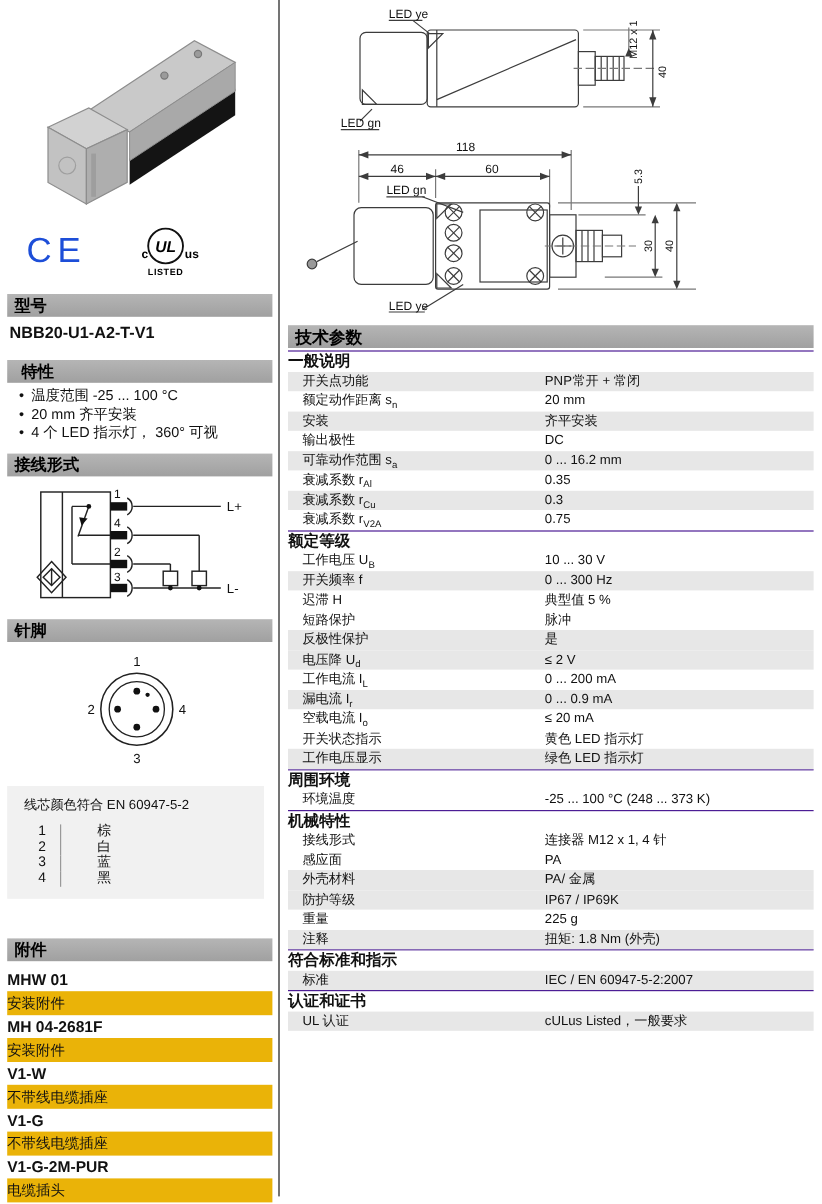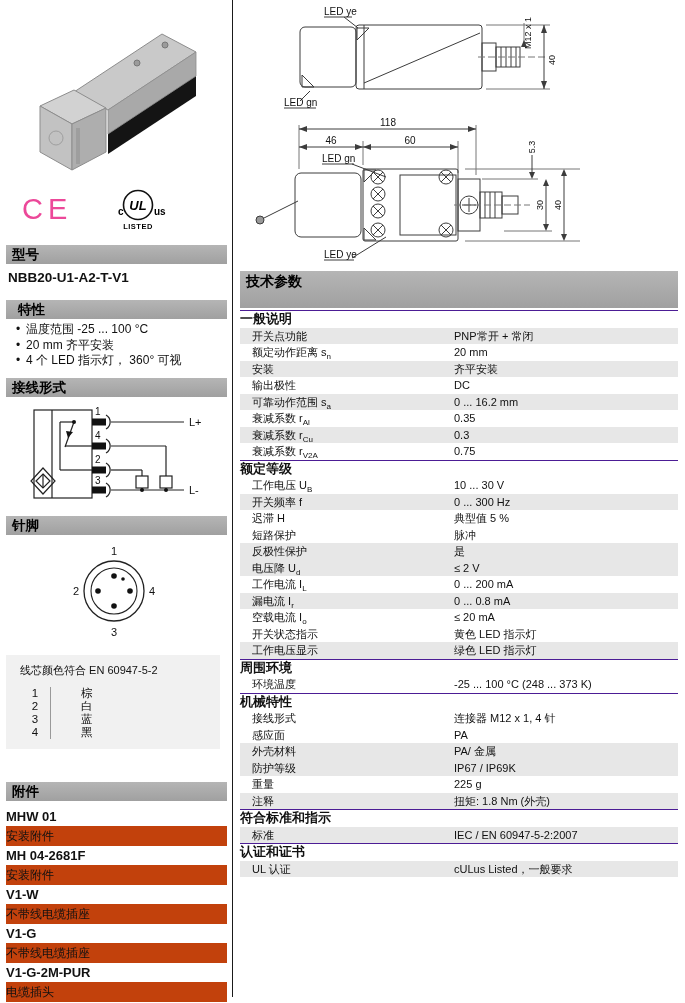--- a/index.html
+++ b/index.html
@@ -8,28 +8,28 @@
   .coldiv{position:absolute;left:232px;top:0;width:1px;height:997px;background:#1a1a1a;}
   .left-col{position:absolute;left:6px;top:0;width:221px;}
   .right-col{position:absolute;left:240px;top:0;width:438px;}
   .bar{background:linear-gradient(#b5b5b5,#a0a0a0);font-weight:bold;font-size:13.5px;height:19px;line-height:19px;padding-left:6px;color:#000;}
   .model{font-weight:bold;font-size:13.5px;padding:6px 0 4px 2px;height:18px;}
   .feats{padding:3px 0 0 4px;}
   .feat{display:flex;font-size:12px;line-height:15.5px;}
   .feat .bullet{width:16px;text-align:center;flex:none;}
   svg text{font-family:"Liberation Sans","DejaVu Sans",sans-serif;}
   .logos{display:flex;align-items:center;margin:10px 0 0 16px;height:46px;}
-  .ce{font-size:29px;letter-spacing:5px;color:#ec4899;font-weight:400;}
+  .ce{font-size:29px;letter-spacing:5px;color:#1d4ed8;font-weight:400;}
   .wirepanel{background:#f1f1f1;margin-top:16px;padding:8px 0 10px 14px;width:200px;}
   .wirecap{font-size:11px;margin-bottom:9px;}
   .wrow{display:flex;font-size:11.5px;height:13px;line-height:13px;}
   .wno{width:30px;text-align:center;}
   .wcolor{border-left:1px solid #999;padding-left:30px;}
   .aname{font-weight:bold;font-size:13px;height:19px;line-height:19px;}
-  .adesc{font-size:12px;height:20px;line-height:20px;background:#c2410c;}
+  .adesc{font-size:12px;height:20px;line-height:20px;background:#eab308;}
   .techtable{margin-top:2px;}
   .thead{height:16.5px;line-height:16px;font-weight:bold;font-size:13px;border-top:1px solid #4c1d95;}
   .trow{position:relative;height:16.5px;line-height:16.5px;font-size:11px;}
   .trow.alt{background:#e7e7e7;}
   .tl{position:absolute;left:12px;white-space:nowrap;}
   .tv{position:absolute;left:166px;white-space:nowrap;margin-left:48px;}
   .tv2{position:absolute;left:237px;white-space:nowrap;}
   sub{font-size:8px;}
 </style>
 </head>
@@ -316,21 +316,21 @@
         <text x="91" y="27" text-anchor="middle">46</text>
         <text x="170" y="27" text-anchor="middle">60</text>
         <text x="82" y="45">LED gn</text>
         <text x="84" y="141">LED ye</text>
         <text x="295" y="30" font-size="9" text-anchor="middle" transform="rotate(-90 295 30)">5.3</text>
         <text x="303" y="88" font-size="9" text-anchor="middle" transform="rotate(-90 303 88)">30</text>
         <text x="321" y="88" font-size="9" text-anchor="middle" transform="rotate(-90 321 88)">40</text>
       </g>
     </svg>
 
-    <div class="bar" style="margin-top:7px;height:37px;line-height:21px;font-size:14px;">技术参数</div>
+    <div class="bar" style="margin-top:7px;height:19px;line-height:21px;font-size:14px;">技术参数</div>
     <div class="techtable">
         <div class="thead">一般说明</div>
         <div class="trow alt">
           <span class="tl">开关点功能</span>
           <span class="tv">PNP</span>
           <span class="tv2">常开 + 常闭</span>
         </div>
         <div class="trow">
           <span class="tl">额定动作距离  s<sub>n</sub></span>
           <span class="tv">20 mm</span>
@@ -383,21 +383,21 @@
         <div class="trow alt">
           <span class="tl">电压降  U<sub>d</sub></span>
           <span class="tv">≤ 2 V</span>
         </div>
         <div class="trow">
           <span class="tl">工作电流  I<sub>L</sub></span>
           <span class="tv">0 ... 200 mA</span>
         </div>
         <div class="trow alt">
           <span class="tl">漏电流 I<sub>r</sub></span>
-          <span class="tv">0 ... 0.8 mA</span>
+          <span class="tv">0 ... 0.9 mA</span>
         </div>
         <div class="trow">
           <span class="tl">空载电流 I<sub>o</sub></span>
           <span class="tv">≤ 20 mA</span>
         </div>
         <div class="trow">
           <span class="tl">开关状态指示</span>
           <span class="tv">黄色 LED 指示灯</span>
         </div>
         <div class="trow alt">

